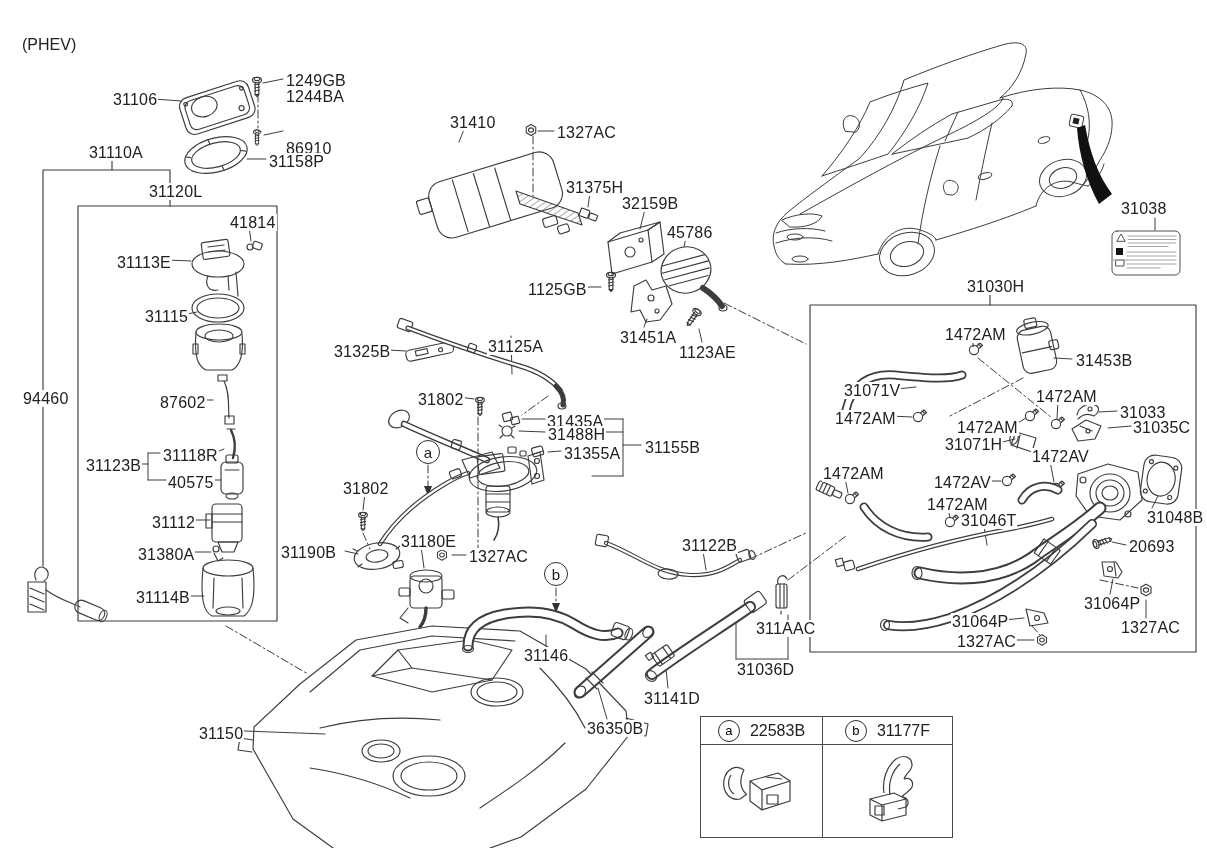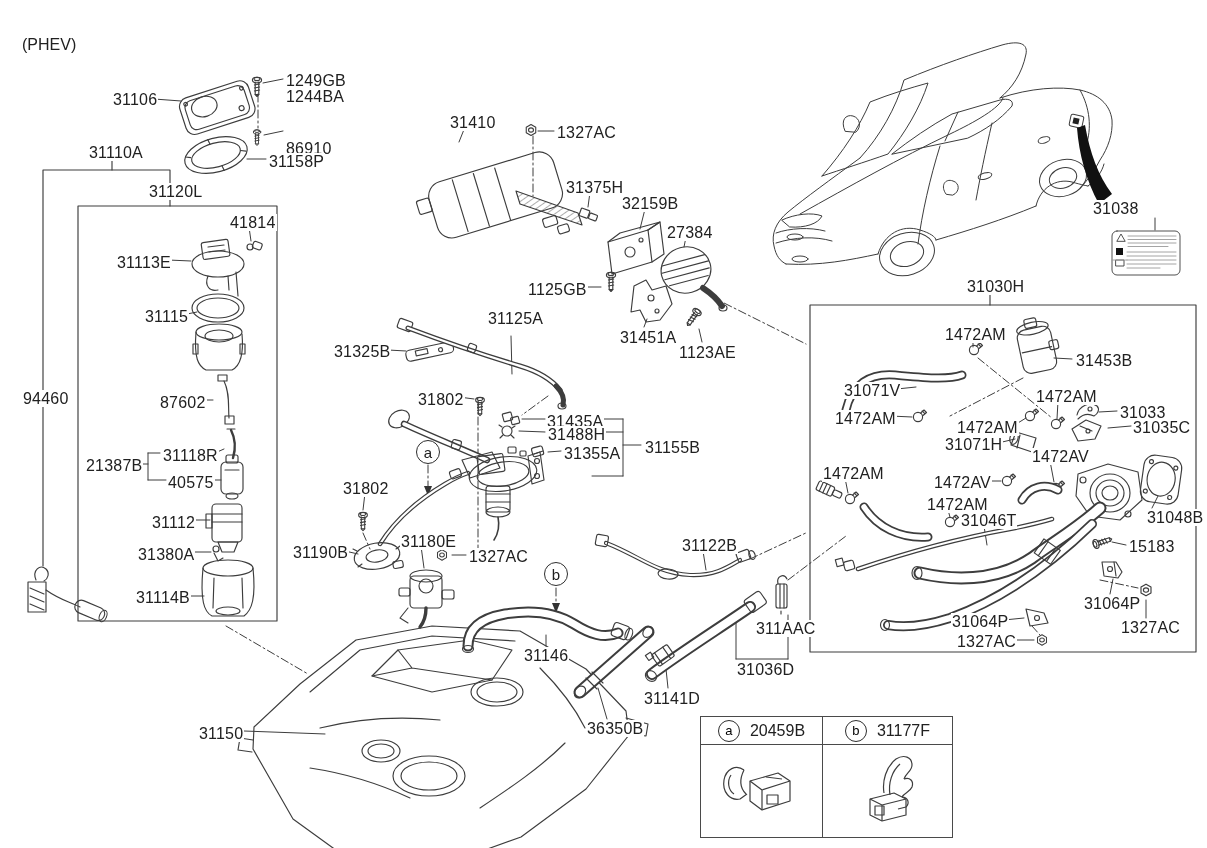--- a/index.html
+++ b/index.html
@@ -573,82 +573,82 @@
 <div class="lbl" style="left:285px;top:111px">85744</div>
 <div class="lbl" style="left:285px;top:112px">86910</div>
 <div class="lbl" style="left:268px;top:125px">31158P</div>
 <div class="lbl" style="left:88px;top:116px">31110A</div>
 <div class="lbl" style="left:148px;top:155px">31120L</div>
 <div class="lbl" style="left:229px;top:186px">41814</div>
 <div class="lbl" style="left:116px;top:226px">31113E</div>
 <div class="lbl" style="left:144px;top:280px">31115</div>
 <div class="lbl" style="left:22px;top:362px">94460</div>
 <div class="lbl" style="left:159px;top:366px">87602</div>
-<div class="lbl" style="left:85px;top:429px">21387B</div>
+<div class="lbl" style="left:85px;top:429px">31123B</div>
 <div class="lbl" style="left:162px;top:419px">31118R</div>
 <div class="lbl" style="left:167px;top:446px">40575</div>
 <div class="lbl" style="left:151px;top:486px">31112</div>
 <div class="lbl" style="left:137px;top:518px">31380A</div>
 <div class="lbl" style="left:135px;top:561px">31114B</div>
 <div class="lbl" style="left:449px;top:86px">31410</div>
 <div class="lbl" style="left:556px;top:96px">1327AC</div>
 <div class="lbl" style="left:565px;top:151px">31375H</div>
 <div class="lbl" style="left:621px;top:167px">32159B</div>
-<div class="lbl" style="left:666px;top:196px">27384</div>
+<div class="lbl" style="left:666px;top:196px">45786</div>
 <div class="lbl" style="left:527px;top:253px">1125GB</div>
 <div class="lbl" style="left:619px;top:301px">31451A</div>
 <div class="lbl" style="left:678px;top:316px">1123AE</div>
 <div class="lbl" style="left:333px;top:315px">31325B</div>
-<div class="lbl" style="left:487px;top:282px">31125A</div>
+<div class="lbl" style="left:487px;top:310px">31125A</div>
 <div class="lbl" style="left:417px;top:363px">31802</div>
 <div class="lbl" style="left:546px;top:385px">31435A</div>
 <div class="lbl" style="left:547px;top:398px">31488H</div>
 <div class="lbl" style="left:563px;top:417px">31355A</div>
 <div class="lbl" style="left:644px;top:411px">31155B</div>
 <div class="lbl" style="left:342px;top:452px">31802</div>
-<div class="lbl" style="left:292px;top:516px">31190B</div>
+<div class="lbl" style="left:280px;top:516px">31190B</div>
 <div class="lbl" style="left:400px;top:505px">31180E</div>
 <div class="lbl" style="left:468px;top:520px">1327AC</div>
 <div class="lbl" style="left:523px;top:619px">31146</div>
 <div class="lbl" style="left:681px;top:509px">31122B</div>
 <div class="lbl" style="left:755px;top:592px">311AAC</div>
 <div class="lbl" style="left:736px;top:633px">31036D</div>
 <div class="lbl" style="left:643px;top:662px">31141D</div>
 <div class="lbl" style="left:586px;top:692px">36350B</div>
 <div class="lbl" style="left:198px;top:697px">31150</div>
-<div class="lbl" style="left:1092px;top:172px">31038</div>
+<div class="lbl" style="left:1120px;top:172px">31038</div>
 <div class="lbl" style="left:966px;top:250px">31030H</div>
 <div class="lbl" style="left:944px;top:298px">1472AM</div>
 <div class="lbl" style="left:1075px;top:324px">31453B</div>
 <div class="lbl" style="left:843px;top:354px">31071V</div>
 <div class="lbl" style="left:834px;top:382px">1472AM</div>
 <div class="lbl" style="left:1035px;top:360px">1472AM</div>
 <div class="lbl" style="left:1119px;top:376px">31033</div>
 <div class="lbl" style="left:956px;top:391px">1472AM</div>
 <div class="lbl" style="left:1132px;top:391px">31035C</div>
 <div class="lbl" style="left:944px;top:408px">31071H</div>
 <div class="lbl" style="left:1031px;top:420px">1472AV</div>
 <div class="lbl" style="left:822px;top:437px">1472AM</div>
 <div class="lbl" style="left:933px;top:446px">1472AV</div>
 <div class="lbl" style="left:926px;top:468px">1472AM</div>
 <div class="lbl" style="left:960px;top:484px">31046T</div>
 <div class="lbl" style="left:1146px;top:481px">31048B</div>
-<div class="lbl" style="left:1128px;top:510px">15183</div>
+<div class="lbl" style="left:1128px;top:510px">20693</div>
 <div class="lbl" style="left:1083px;top:567px">31064P</div>
 <div class="lbl" style="left:1120px;top:591px">1327AC</div>
 <div class="lbl" style="left:951px;top:585px">31064P</div>
 <div class="lbl" style="left:956px;top:605px">1327AC</div>
 
 <div class="co" style="left:416px;top:412px">a</div>
 <div class="co" style="left:544px;top:534px">b</div>
 
 <div class="legend">
   <div class="cell">
     <span class="co2">a</span>
-    <span class="pn">20459B</span>
+    <span class="pn">22583B</span>
   </div>
   <div class="cell">
     <span class="co2">b</span>
     <span class="pn">31177F</span>
   </div>
   <div class="cell body">
     <svg width="92" height="74" viewBox="0 0 92 74">
       <g stroke="#3d3d3d" fill="none" stroke-width="1.2" stroke-linejoin="round">
         <path d="M28,16 C20,10 10,15 8,26 C6,38 14,47 24,45 L31,40"></path>
         <path d="M28,16 C24,24 23,33 30,40"></path>

